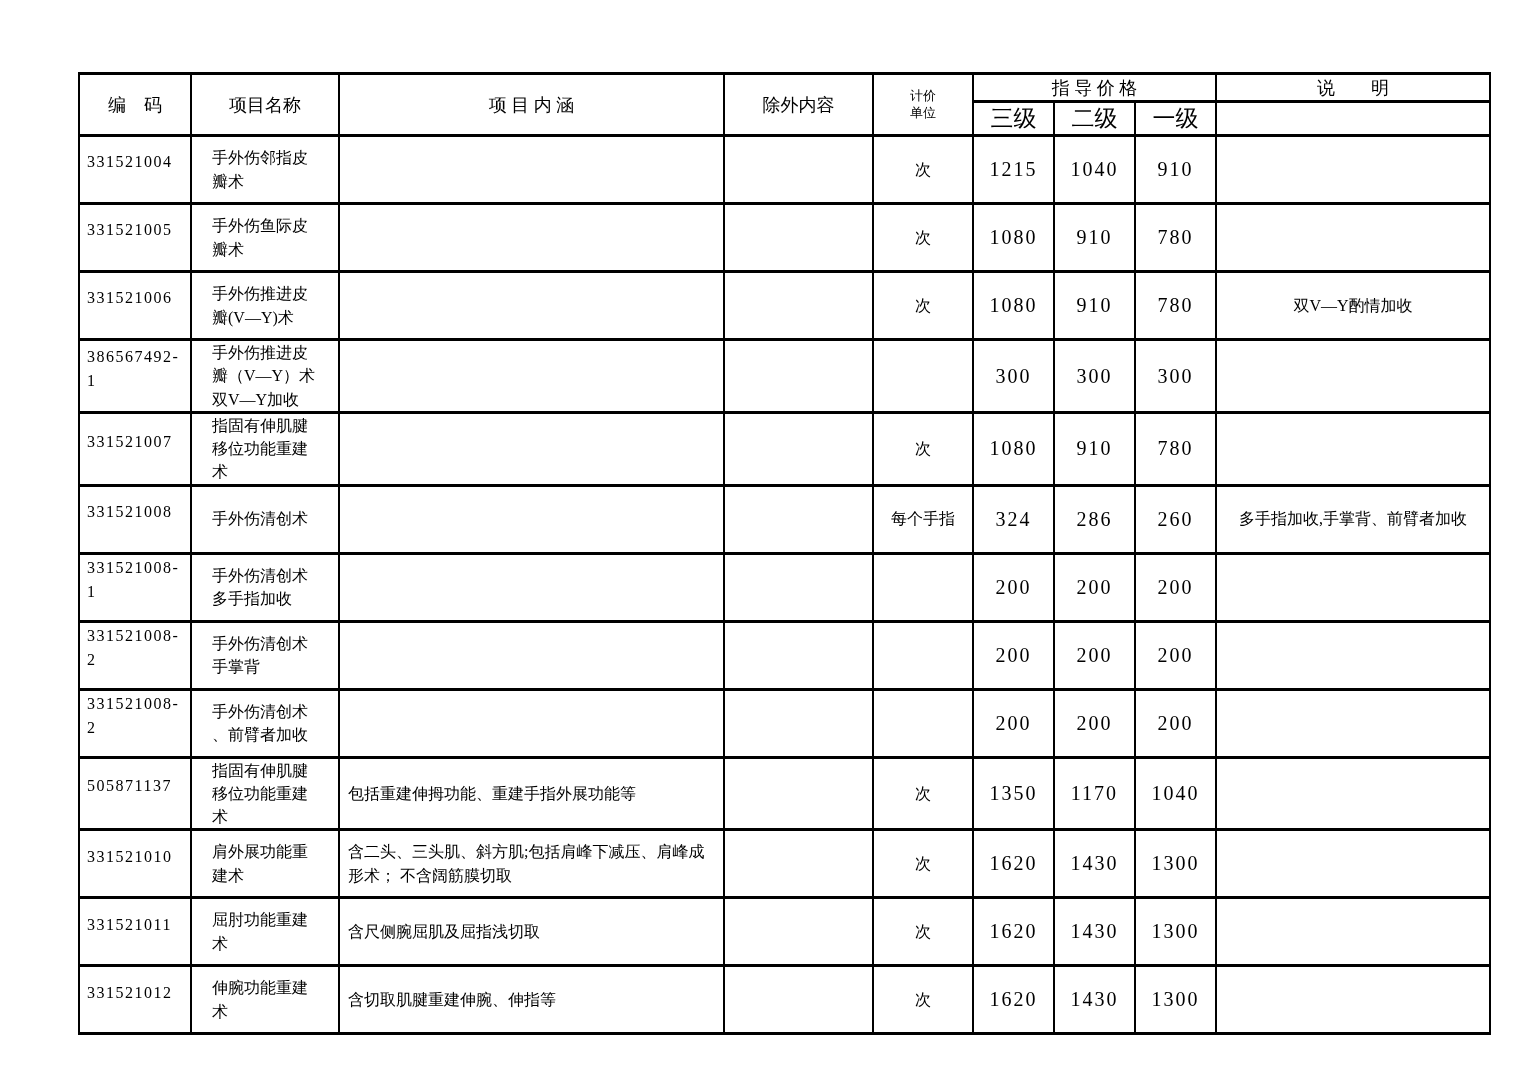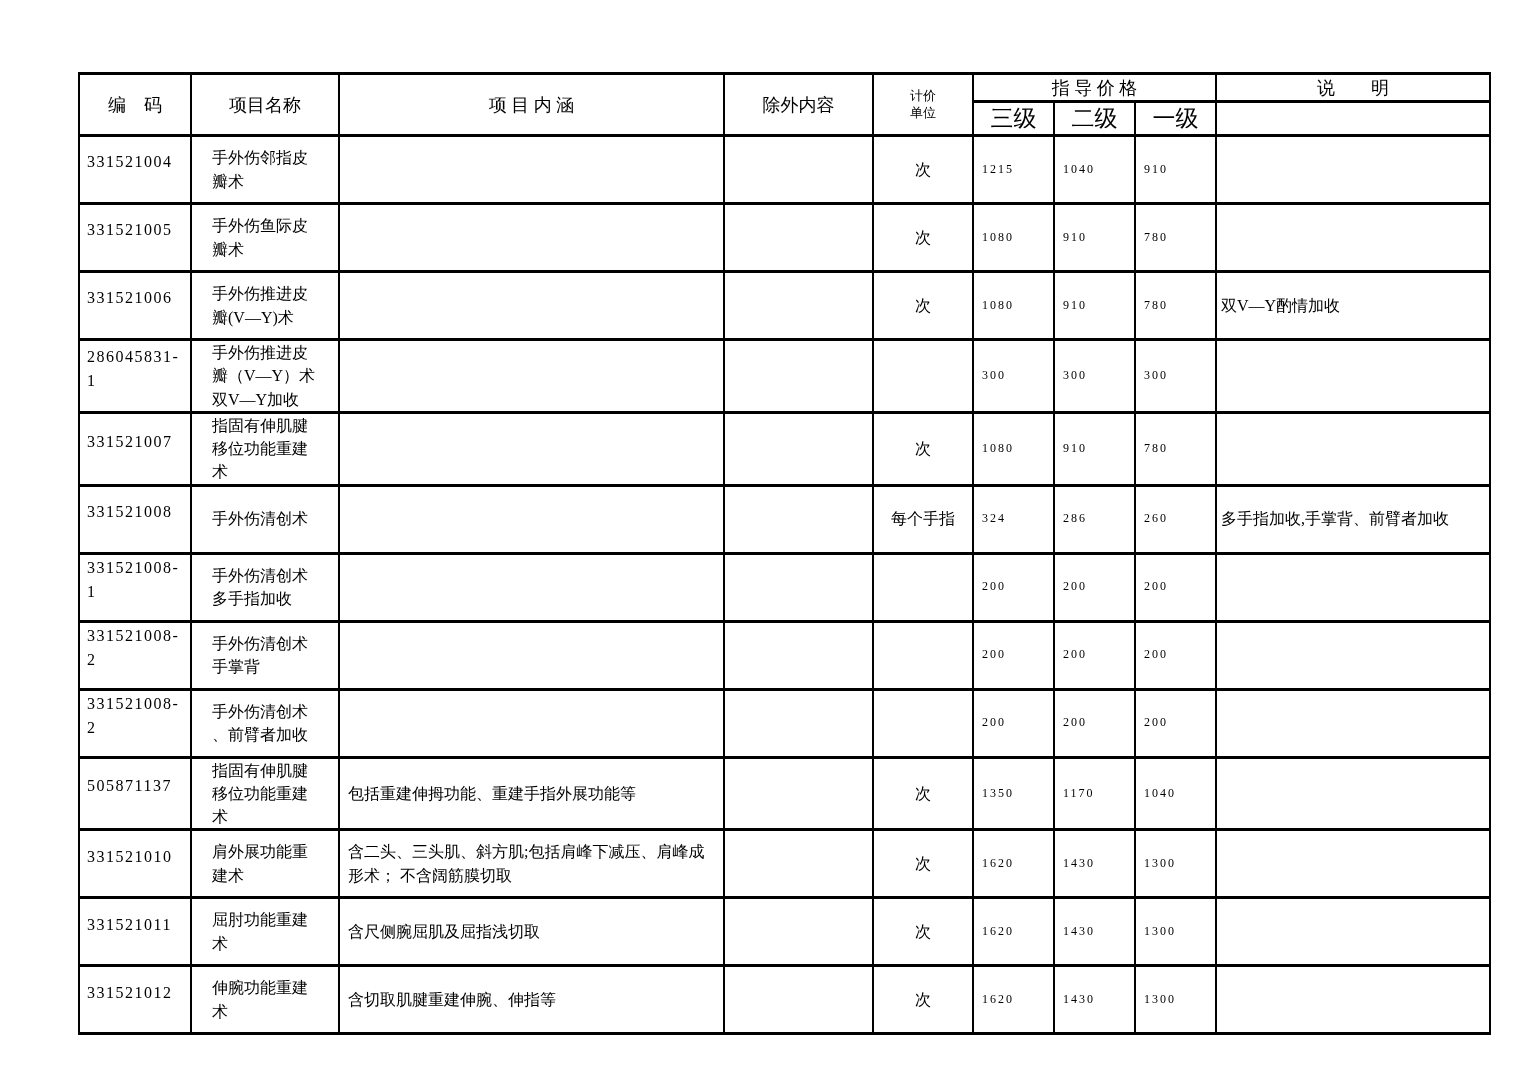--- a/index.html
+++ b/index.html
@@ -65,27 +65,27 @@
   td.content-cell {
     text-align: left;
     padding: 0 8px;
   }
   td.exclusion-cell { padding: 0 3px; }
   td.unit-cell {
     text-align: center;
     padding: 0 2px;
   }
   td.price-cell {
-    text-align: left;
+    text-align: center;
     letter-spacing: 2px;
     padding: 0 8px;
-    font-size: 12px;
+    font-size: 20px;
   }
   td.note-cell {
-    text-align: left;
+    text-align: center;
     padding: 0 4px;
   }
 </style>
 </head>
 <body>
 
 <table class="price-table">
   <colgroup>
     <col style="width:112px">
     <col style="width:148px">
@@ -145,21 +145,21 @@
       <td class="name-cell">手外伤推进皮瓣(V—Y)术</td>
       <td class="content-cell"></td>
       <td class="exclusion-cell"></td>
       <td class="unit-cell">次</td>
       <td class="price-cell">1080</td>
       <td class="price-cell">910</td>
       <td class="price-cell">780</td>
       <td class="note-cell">双V—Y酌情加收</td>
     </tr>
     <tr class="tall">
-      <td class="code-cell">286045831-1</td>
+      <td class="code-cell">386567492-1</td>
       <td class="name-cell">手外伤推进皮瓣（V—Y）术 双V—Y加收</td>
       <td class="content-cell"></td>
       <td class="exclusion-cell"></td>
       <td class="unit-cell"></td>
       <td class="price-cell">300</td>
       <td class="price-cell">300</td>
       <td class="price-cell">300</td>
       <td class="note-cell"></td>
     </tr>
     <tr>

